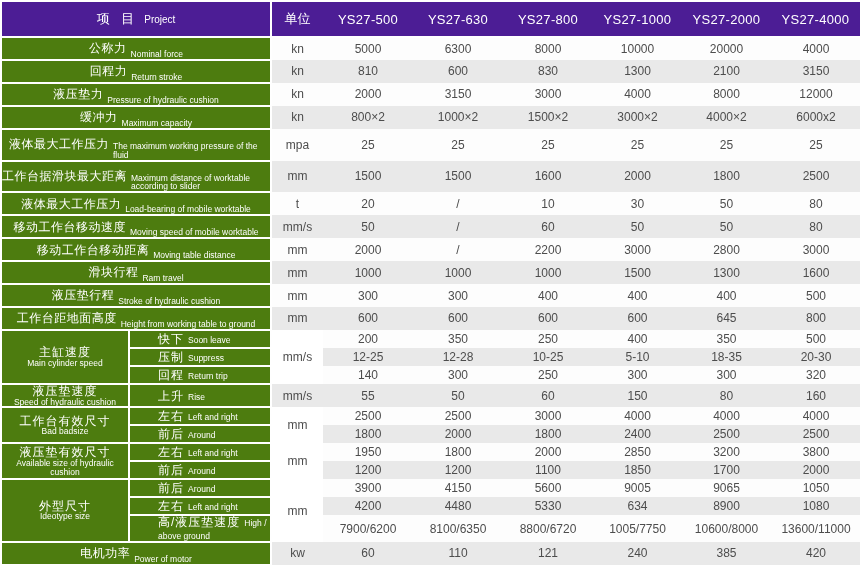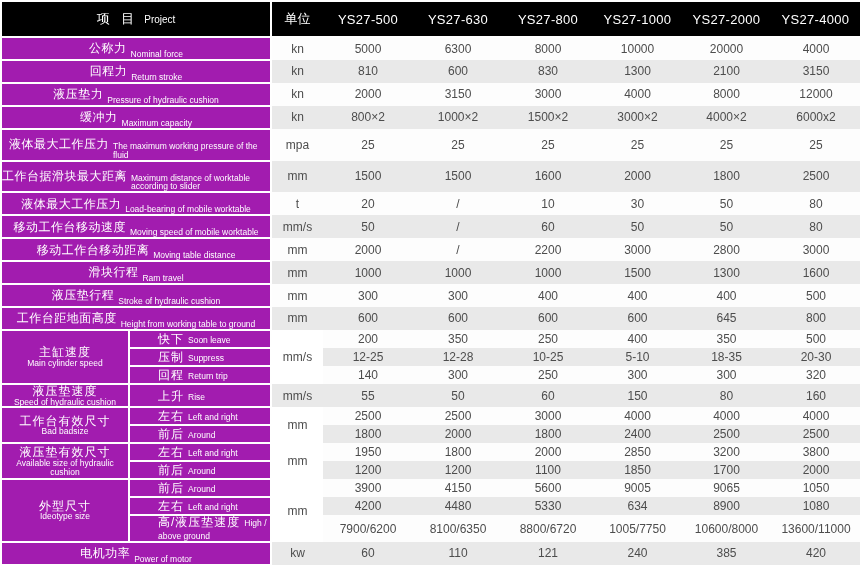--- a/index.html
+++ b/index.html
@@ -1,29 +1,29 @@
 <!DOCTYPE html>
 <html><head>
 <meta charset="utf-8">
 <style>
   html,body{margin:0;padding:0;background:#fff;}
   body{width:860px;height:565px;overflow:hidden;font-family:"Liberation Sans",sans-serif;}
   table{border-collapse:collapse;width:860px;table-layout:fixed;}
-  thead th{background:#000000;color:#fff;font-weight:normal;height:34px;font-size:13px;
+  thead th{background:#4c1d95;color:#fff;font-weight:normal;height:34px;font-size:13px;
            border-top:2px solid #fff;border-bottom:2px solid #fff;padding:0;}
   th.project{border-left:2px solid #fff;border-right:2px solid #fff;}
   th.model{letter-spacing:.3px;}
   th.model:last-child{border-right:2px solid #fff;}
   .project .zh{font-size:13px;letter-spacing:4px;}
   .project .en{font-size:10px;margin-left:6px;letter-spacing:0;}
   tbody tr{height:18px;}
   tbody tr:nth-child(odd){background:#fdfdfd;}
   tbody tr:nth-child(even){background:#e9e9e9;}
   td{padding:0;}
-  td.label,td.sublabel{background:#a21caf;color:#fff;border:2px solid #fff;font-size:12px;vertical-align:middle;}
+  td.label,td.sublabel{background:#4d7c0f;color:#fff;border:2px solid #fff;font-size:12px;vertical-align:middle;}
   td.label{text-align:center;}
   .label-inline{display:flex;align-items:center;justify-content:center;gap:4px;line-height:1.02;}
   .label-inline .zh{font-size:12px;white-space:nowrap;letter-spacing:.5px;}
   .label-inline .en{font-size:8.5px;max-width:150px;text-align:left;line-height:1.05;margin-top:12px;}
   .label-stack{line-height:1.05;}
   .label-stack .zh{display:block;font-size:12px;letter-spacing:1px;}
   .label-stack .en{display:block;font-size:8.5px;}
   td.sublabel{text-align:left;padding-left:28px;line-height:1.02;}
   td.sublabel .zh{font-size:12px;letter-spacing:1px;}
   td.sublabel .en{font-size:8.5px;margin-left:4px;}

